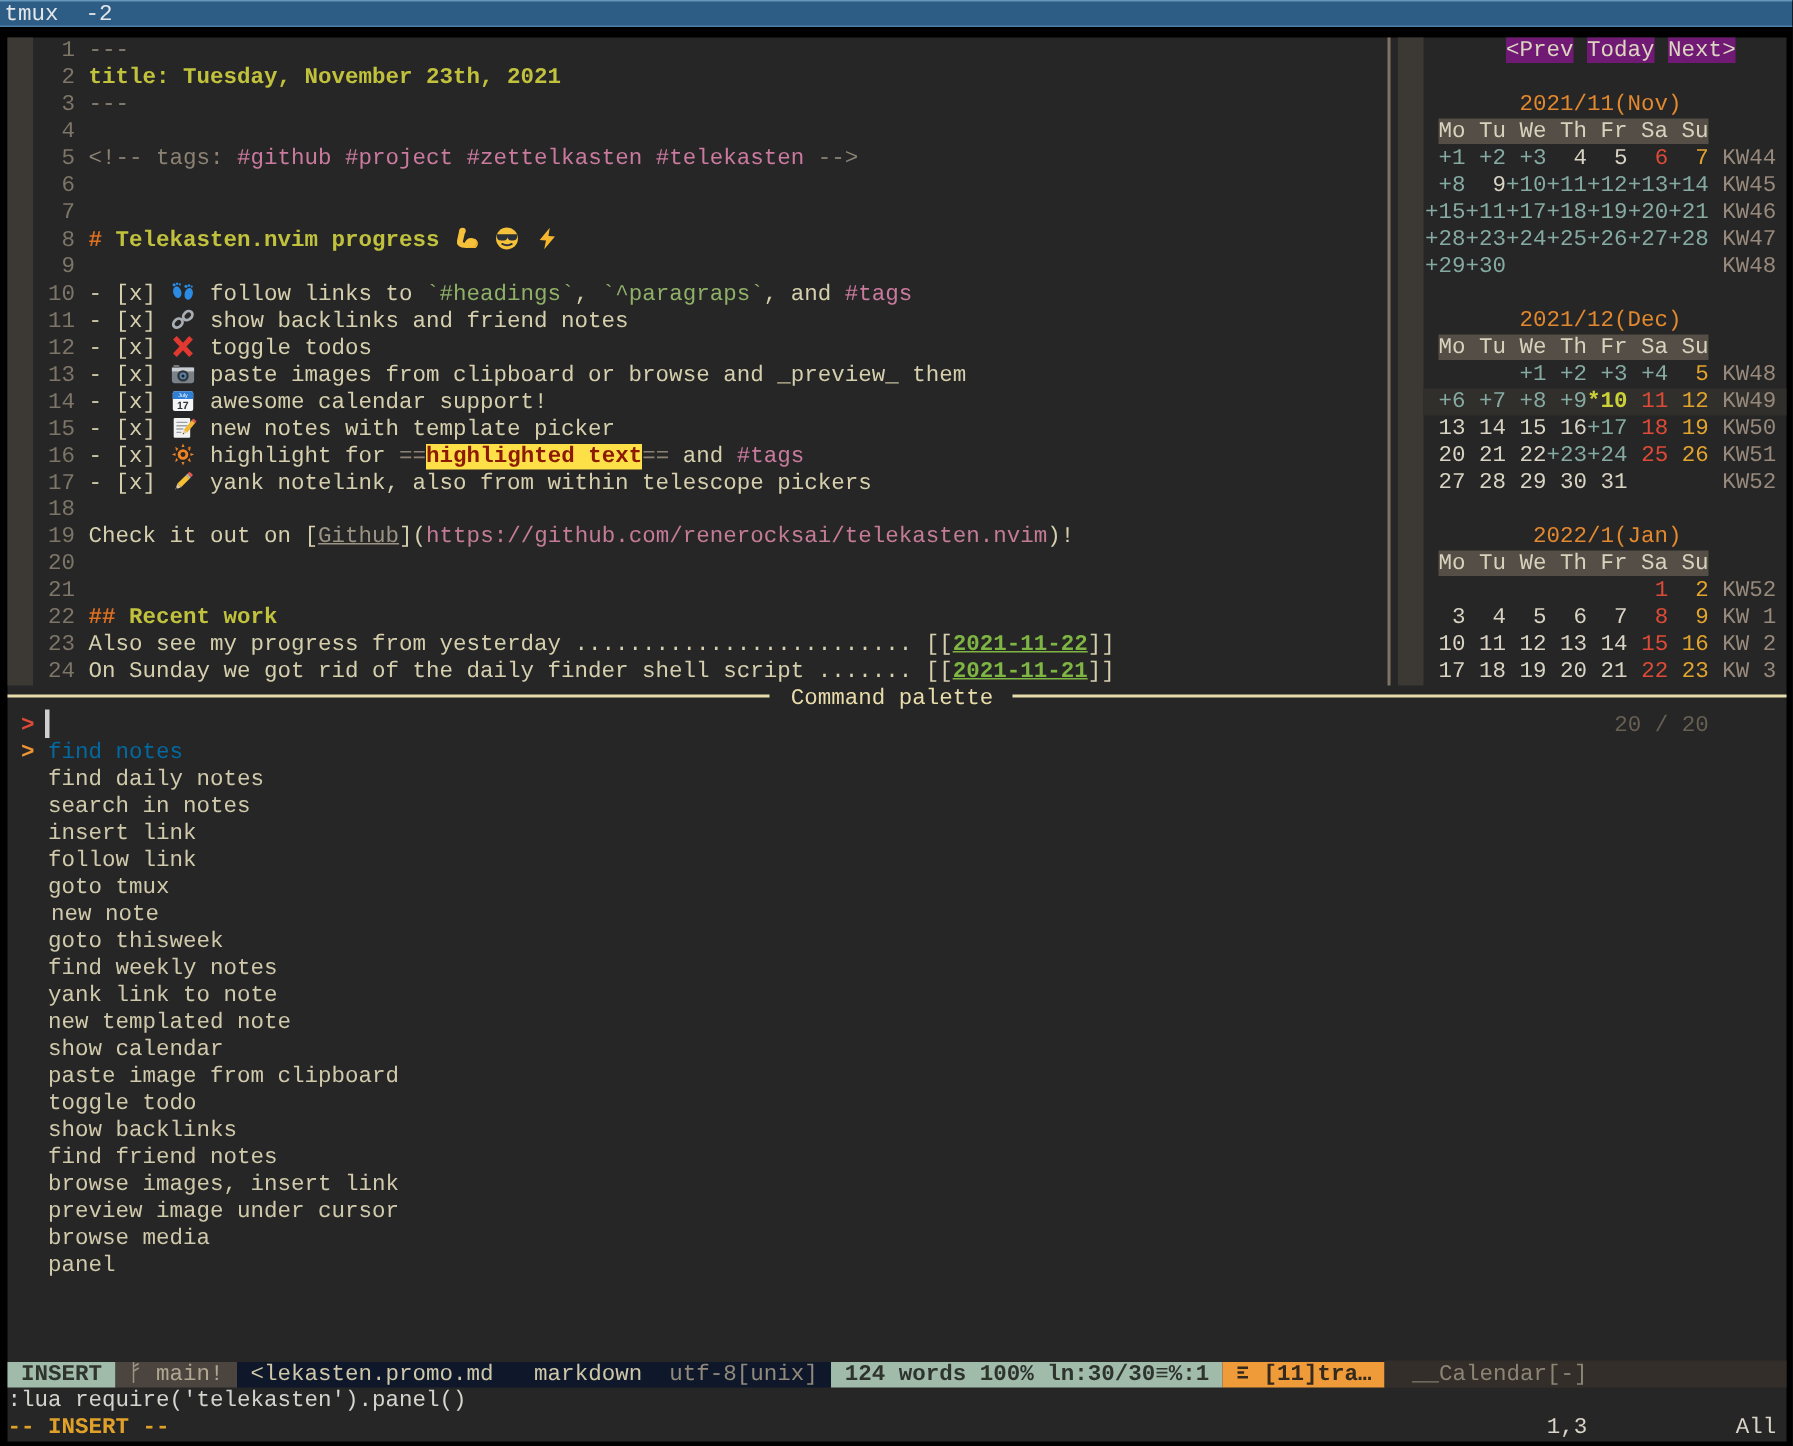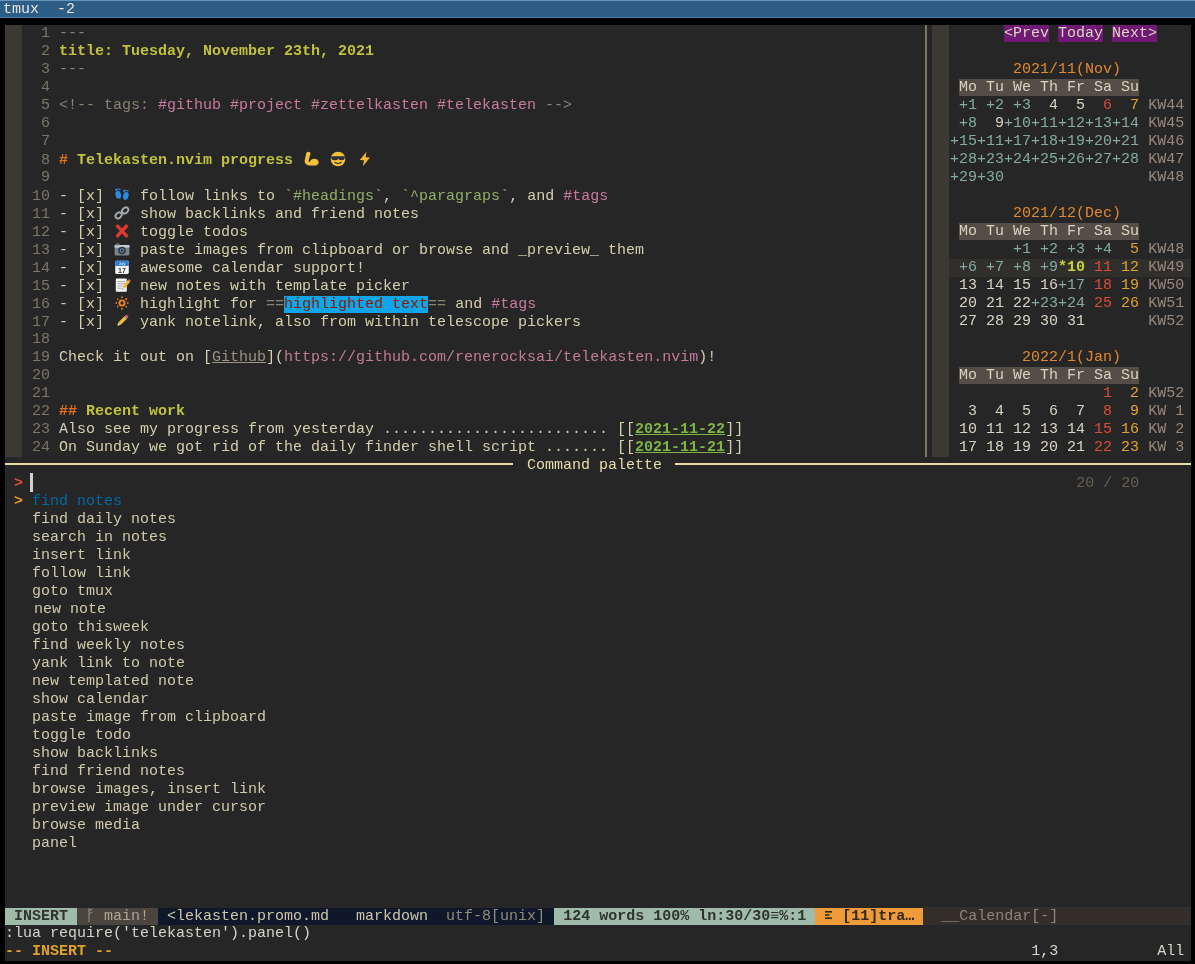--- a/index.html
+++ b/index.html
@@ -5,21 +5,21 @@
 #t{position:relative;width:1195px;height:964px;font-family:"Liberation Mono",monospace}
 .r{position:absolute;height:18px;line-height:18px;font-size:15px;white-space:pre;color:#d5cfad;letter-spacing:0}
 b{font-weight:normal;font-style:normal}
 .b{font-weight:bold}
 .num{color:#7d7668}
 .dim{color:#8b8274}
 .ttl{color:#c0c13c;font-weight:bold}
 .hash{color:#dd7020;font-weight:bold}
 .pink{color:#ca7a9f}
 .grn{color:#8fb068}
-.hlt{background:#0ea5e9;color:#8b1a00;font-weight:normal}
+.hlt{background:#fde047;color:#8b1a00;font-weight:bold}
 .gh{color:#9b9383;text-decoration:underline}
 .url{color:#c47b96}
 .lnk{color:#7eb543;font-weight:bold;text-decoration:underline}
 .teal{color:#85aaa2}
 .wht{color:#d8d3c2}
 .red{color:#dd4b38}
 .yel{color:#e3a42e}
 .tdy{color:#ccd138;font-weight:bold}
 .kw{color:#97897b}
 .hdr{background:#544e47;color:#d8d2bd}

